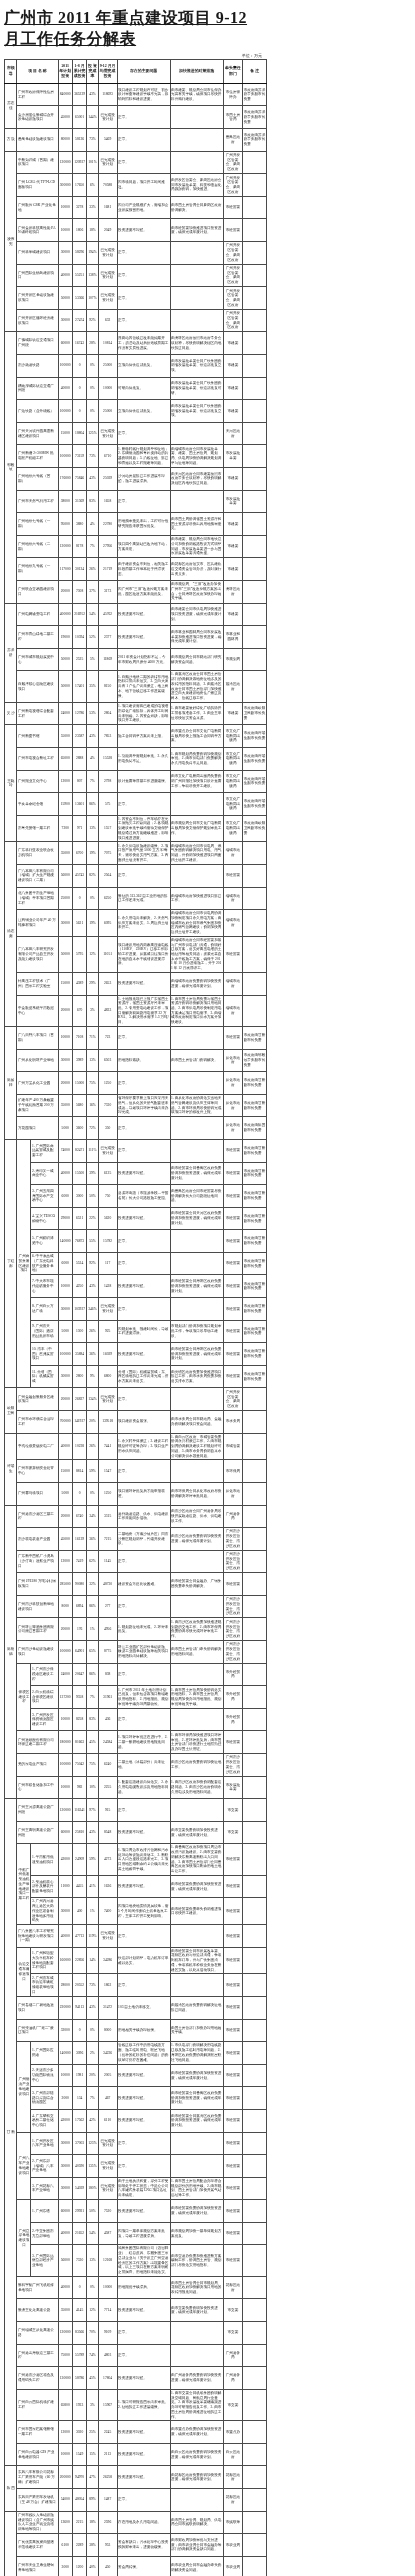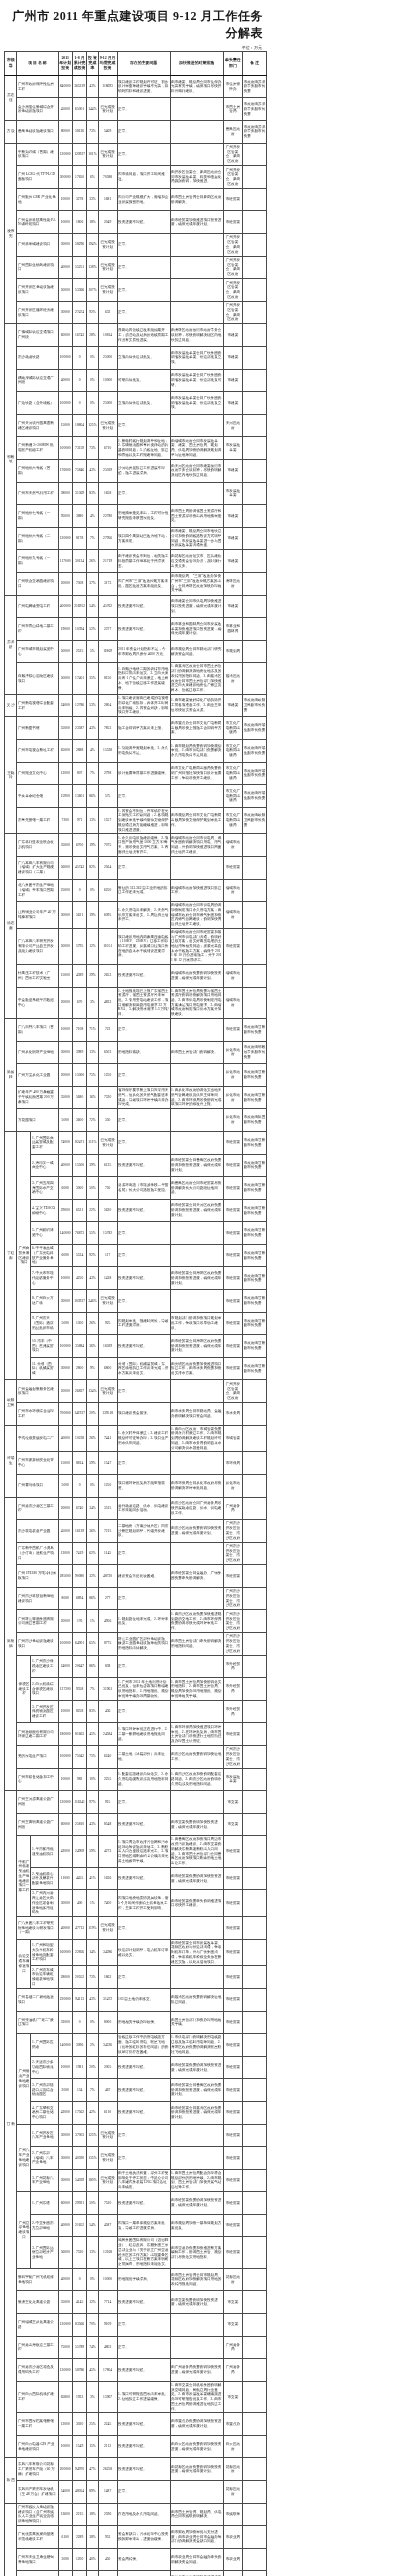--- a/index.html
+++ b/index.html
@@ -1,18 +1,18 @@
 <!DOCTYPE html>
 <html style="font-size:8.2px"><head>
 <meta charset="utf-8">
 <style>
   html,body{margin:0;padding:0;background:#ffffff;}
   body{width:415px;font-family:"Liberation Serif","DejaVu Serif",serif;color:#1a1a1a;}
   .page{padding:4.1px 0 5.2px 4.1px;}
-  h1{font-size:12px;font-weight:bold;text-align:right;margin:4.1px 0 3.1px 0;width:259px;letter-spacing:0.5px;}
+  h1{font-size:16px;font-weight:bold;text-align:left;margin:4.1px 0 3.1px 0;width:259px;letter-spacing:0.5px;text-decoration:underline;}
   .unit{font-size:4.1px;text-align:right;width:258px;margin:0 0 1px 0;}
   table{border-collapse:collapse;table-layout:fixed;width:262px;border:1px solid #111;}
   th,td{border:0.5px solid #4a4a4a;font-size:3.6px;line-height:1.32;vertical-align:middle;
         padding:1px 0.5px;word-break:break-all;overflow:hidden;}
   th{font-weight:bold;height:20.6px;text-align:center;border-bottom:1px solid #111;font-size:3.9px;}
   td{height:19.6px;}
   td.leader{text-align:center;}
   td.group{text-align:center;}
   td.name{text-align:left;}
   td.num{text-align:center;}

